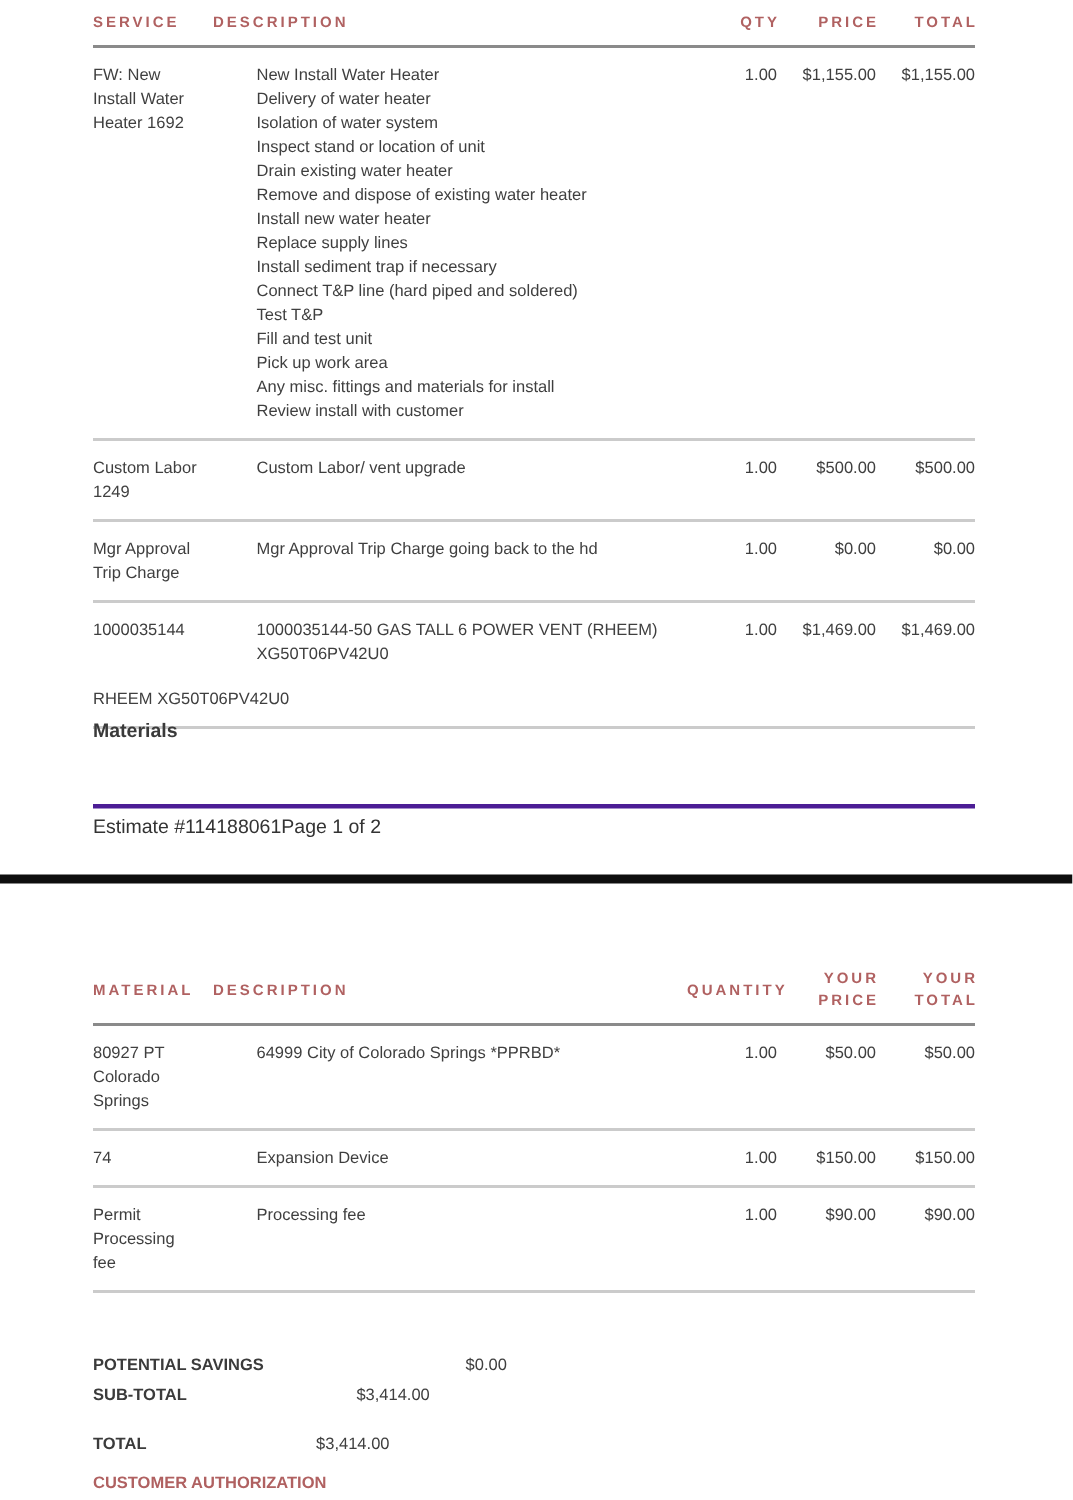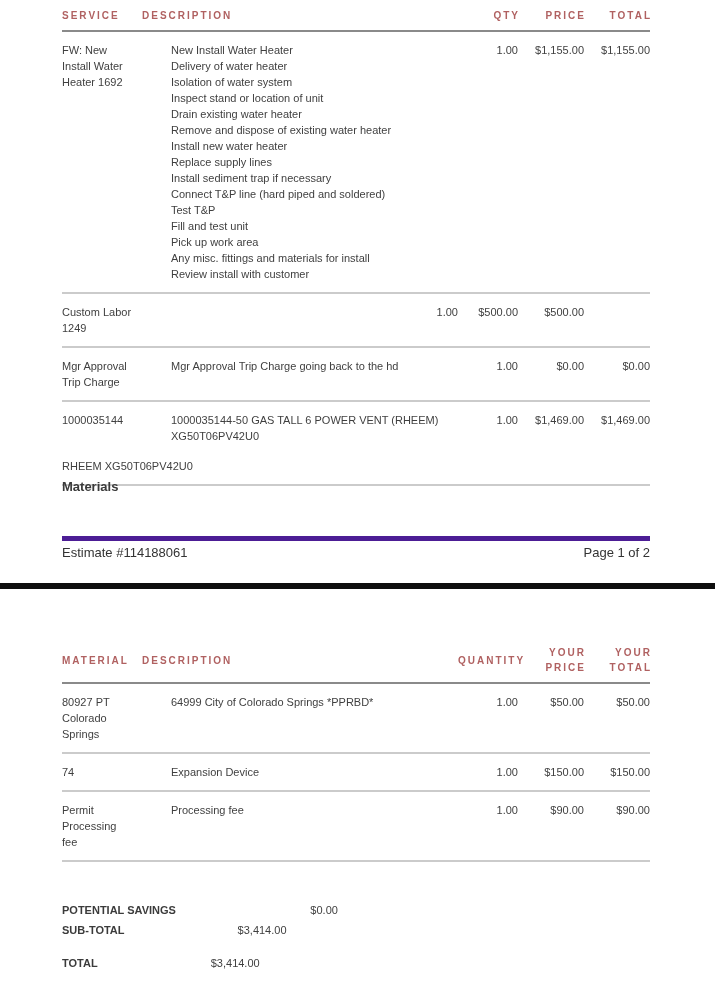--- a/index.html
+++ b/index.html
@@ -71,24 +71,23 @@
     position: absolute;
     top: 479px; left: 62px;
     font-size: 13px;
     font-weight: bold;
     color: #3a3a3a;
   }
   .page-footer {
     position: absolute;
     top: 536px; left: 62px;
     width: 588px;
-    border-top: 5px solid #4c1d95;
+    border-top: 3px solid #4c1d95;
     padding-top: 4px;
     display: flex;
-    justify-content: space-between;
     font-size: 13px;
     color: #333333;
   }
 
   
   .totals {
     width: 588px;
     margin-top: 38px;
   }
   .totals-row {
@@ -152,20 +151,21 @@
 Pick up work area
 Any misc. fittings and materials for install
 Review install with customer</div>
       <div class="cell num">1.00</div>
       <div class="cell num">$1,155.00</div>
       <div class="cell num">$1,155.00</div>
     </div>
 
     <div class="t-row t-grid">
       <div class="cell key">Custom Labor 1249</div>
+      <div class="cell desc">Custom Labor/ vent upgrade</div>
       <div class="cell num">1.00</div>
       <div class="cell num">$500.00</div>
       <div class="cell num">$500.00</div>
     </div>
 
     <div class="t-row t-grid">
       <div class="cell key">Mgr Approval Trip Charge</div>
       <div class="cell desc">Mgr Approval Trip Charge going back to the hd</div>
       <div class="cell num">1.00</div>
       <div class="cell num">$0.00</div>
@@ -242,14 +242,18 @@
     <div class="totals-row">
       <div class="totals-label">SUB-TOTAL</div>
       <div class="totals-value">$3,414.00</div>
     </div>
     <div class="totals-row grand">
       <div class="totals-label">TOTAL</div>
       <div class="totals-value">$3,414.00</div>
     </div>
   </div>
 
+  <div class="auth">
+    <div class="auth-heading">CUSTOMER AUTHORIZATION</div>
+
+  </div>
 
 </div>
 
 </body></html>

